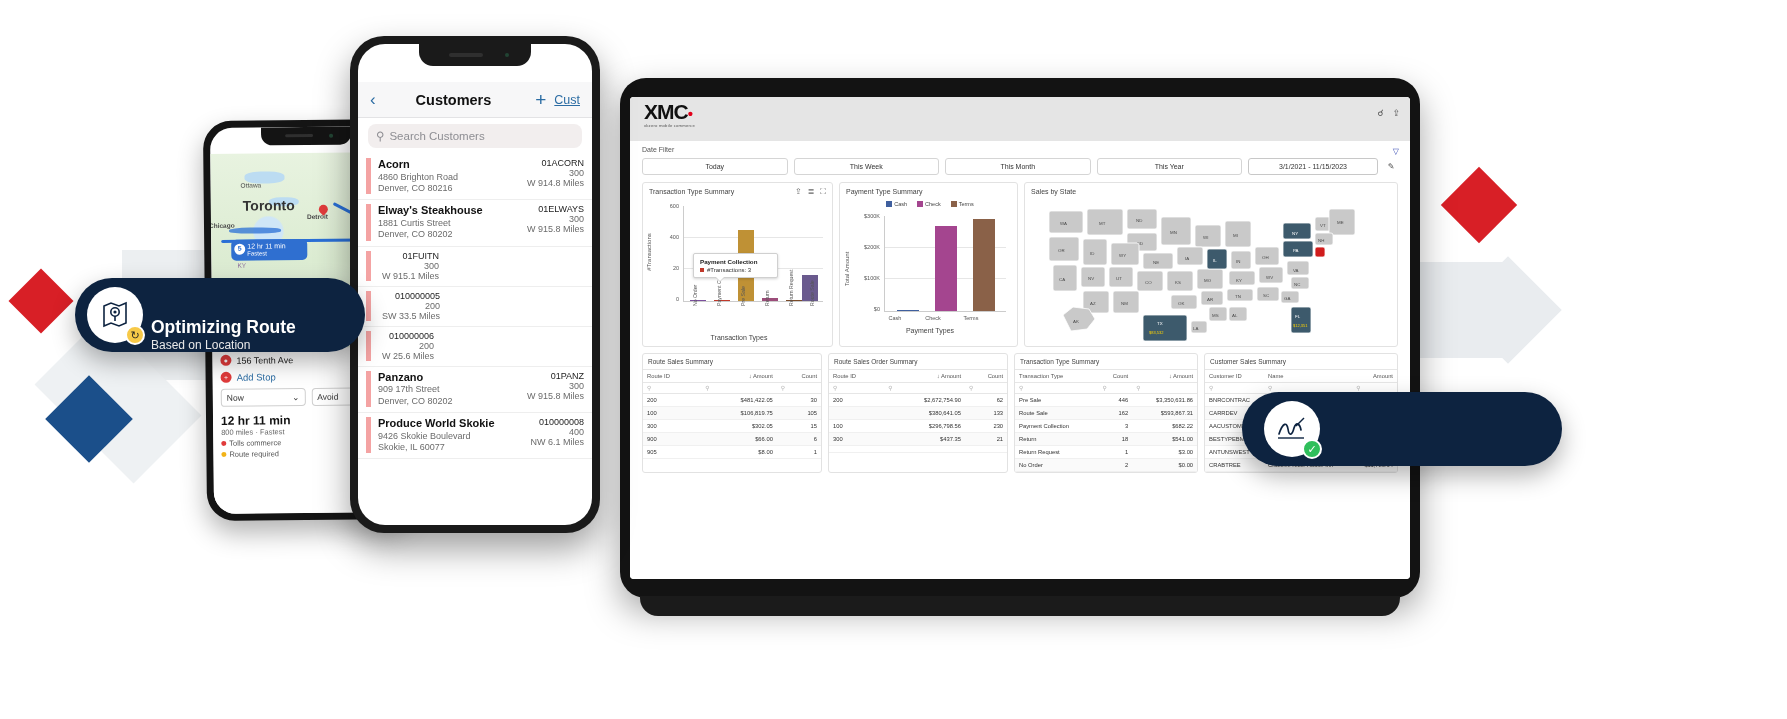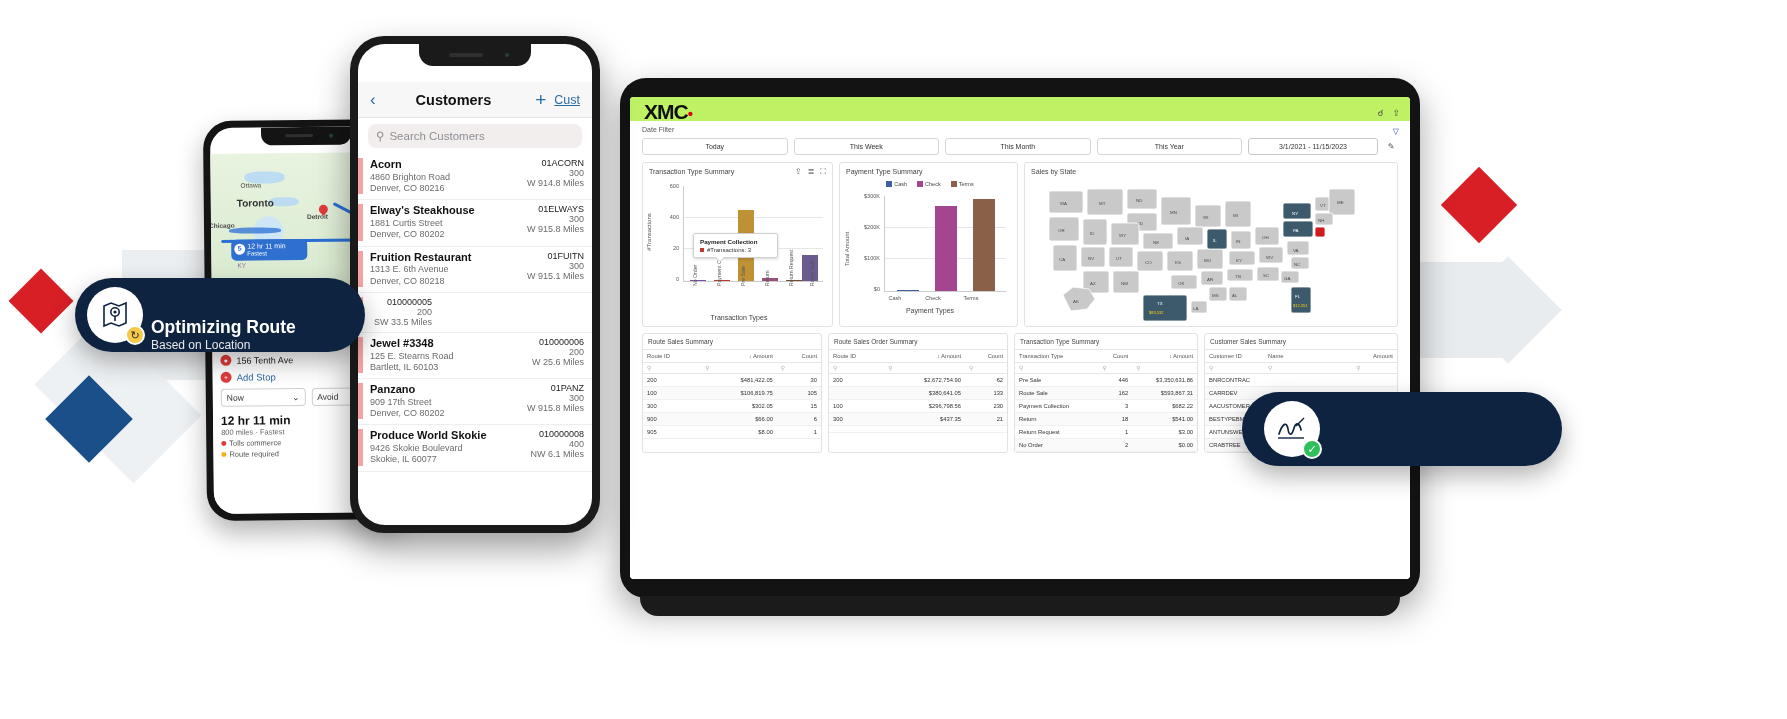--- a/index.html
+++ b/index.html
@@ -29,21 +29,21 @@
     background:#ffffff; border-radius:4px; overflow:hidden;
   }
   .tablet-stand {
     position:absolute; left:640px; top:596px; width:760px; height:20px;
     background:#1b1b1b; border-radius:0 0 18px 18px;
   }
 
   
   .dash { position:absolute; inset:0; background:#ffffff; font-size:8px; color:#333; }
   .dash-top {
-    height:24px; background:#bef264; position:relative;
+    height:44px; background:#e5e5e5; position:relative;
   }
   .logo { position:absolute; left:14px; top:4px; }
   .logo-word { font-size:21px; font-weight:bold; letter-spacing:-1px; color:#111; line-height:1; }
   .logo-dot { color:#e2001a; font-size:15px; }
   .logo-tag { font-size:4.2px; color:#555; letter-spacing:.2px; margin-top:1px; }
   .dash-icons { position:absolute; right:10px; top:11px; display:flex; gap:9px; color:#555; font-size:9px; }
 
   .filter-bar { padding:5px 12px 7px 12px; background:#fff; position:relative; }
   .filter-label { font-size:7px; color:#555; margin-bottom:5px; }
   .filter-row { display:flex; gap:6px; align-items:center; }
@@ -147,21 +147,21 @@
   .nav-title { flex:1; text-align:center; font-size:14.5px; font-weight:bold; color:#111; margin-left:-4px; }
   .nav-plus { color:#2b6ca3; font-size:19px; font-weight:300; line-height:1; margin-right:8px; cursor:pointer; }
   .nav-link { color:#2b6ca3; font-size:12.5px; text-decoration:underline; cursor:pointer; }
 
   .search-wrap { padding:6px 10px 6px 10px; background:#fff; }
   .search-box {
     height:24px; background:#f2eeee; border-radius:8px; display:flex; align-items:center;
     padding:0 8px; gap:5px; color:#8e8e93; font-size:11.5px;
   }
   .cust-list { background:#fff; }
-  .cust-item { display:flex; border-bottom:1px solid #eee; padding:4px 8px 5px 0; position:relative; }
+  .cust-item { display:flex; border-bottom:1px solid #eee; padding:4px 8px 5px 8px; position:relative; }
   .cust-bar { width:5px; background:#f4a3a3; flex:0 0 5px; margin-right:7px; }
   .cust-main { flex:1; min-width:0; }
   .cust-name { font-size:11px; font-weight:bold; color:#111; line-height:1.25; }
   .cust-addr { font-size:9px; color:#6b6b6b; line-height:1.25; }
   .cust-right { text-align:right; font-size:9px; color:#6b6b6b; padding-left:4px; }
   .cust-id { font-size:9px; color:#1c1c1c; }
   .cust-num { font-size:9px; color:#6b6b6b; }
 
   
   .phone2 {
@@ -643,21 +643,21 @@
     <div class="phone2-screen">
       <div class="notch2">
           <span class="spk"></span>
           <span class="cam"></span>
         </div>
       <div class="map-img">
         <div class="map-water" style="left:34px; top:18px; width:40px; height:12px; border-radius:40%;"></div>
         <div class="map-water" style="left:58px; top:44px; width:30px; height:9px; border-radius:40%;"></div>
         <div class="map-water" style="left:18px; top:74px; width:52px; height:6px; border-radius:40%; background:#2a6fd6; opacity:.75;"></div>
         <div class="map-city" style="left:30px; top:28px;">Ottawa</div>
-        <div class="map-city" style="left:26px; top:44px; font-size:10px; font-weight:bold; color:#333;">Toronto</div>
+        <div class="map-city" style="left:32px; top:44px; font-size:14px; font-weight:bold; color:#333;">Toronto</div>
         <div class="map-city" style="left:96px; top:60px; font-weight:bold;">Detroit</div>
         <div class="map-city" style="left:-2px; top:68px; font-weight:bold;">Chicago</div>
         <div class="map-city" style="left:14px; top:132px;">Baltimore</div>
         <div class="map-city" style="left:26px; top:108px; color:#8a6a9a;">KY</div>
         <div class="map-city" style="left:52px; top:146px; color:#8a6a9a;">VA</div>
         <div class="route-line" style="left:10px; top:86px; width:140px;"></div>
         <div class="route-line" style="left:120px; top:60px; width:46px; transform:rotate(28deg);"></div>
         <div class="pin" style="left:108px; top:52px; background:#e03b3b;"></div>
         <div class="eta-pill" style="left:20px; top:86px; width:76px;">
           <span class="badge">5</span>
@@ -744,48 +744,38 @@
           </div>
           <div class="cust-right">
             <div class="cust-id">01ELWAYS</div>
             <div class="cust-num">300</div>
             <div class="cust-num">W 915.8 Miles</div>
           </div>
         </div>
 
         <div class="cust-item">
           <div class="cust-bar"></div>
-          <div class="cust-main">
-            <div class="cust-name">Fruition Restaurant</div>
-            <div class="cust-addr">1313 E. 6th Avenue</div>
-            <div class="cust-addr">Denver, CO  80218</div>
-          </div>
           <div class="cust-right">
             <div class="cust-id">01FUITN</div>
             <div class="cust-num">300</div>
             <div class="cust-num">W 915.1 Miles</div>
           </div>
         </div>
 
         <div class="cust-item">
           <div class="cust-bar"></div>
           <div class="cust-right">
             <div class="cust-id">010000005</div>
             <div class="cust-num">200</div>
             <div class="cust-num">SW 33.5 Miles</div>
           </div>
         </div>
 
         <div class="cust-item">
           <div class="cust-bar"></div>
-          <div class="cust-main">
-            <div class="cust-name">Jewel #3348</div>
-            <div class="cust-addr">125 E. Stearns Road</div>
-            <div class="cust-addr">Bartlett, IL  60103</div>
-          </div>
           <div class="cust-right">
             <div class="cust-id">010000006</div>
             <div class="cust-num">200</div>
             <div class="cust-num">W 25.6 Miles</div>
           </div>
         </div>
 
         <div class="cust-item">
           <div class="cust-bar"></div>
           <div class="cust-main">

